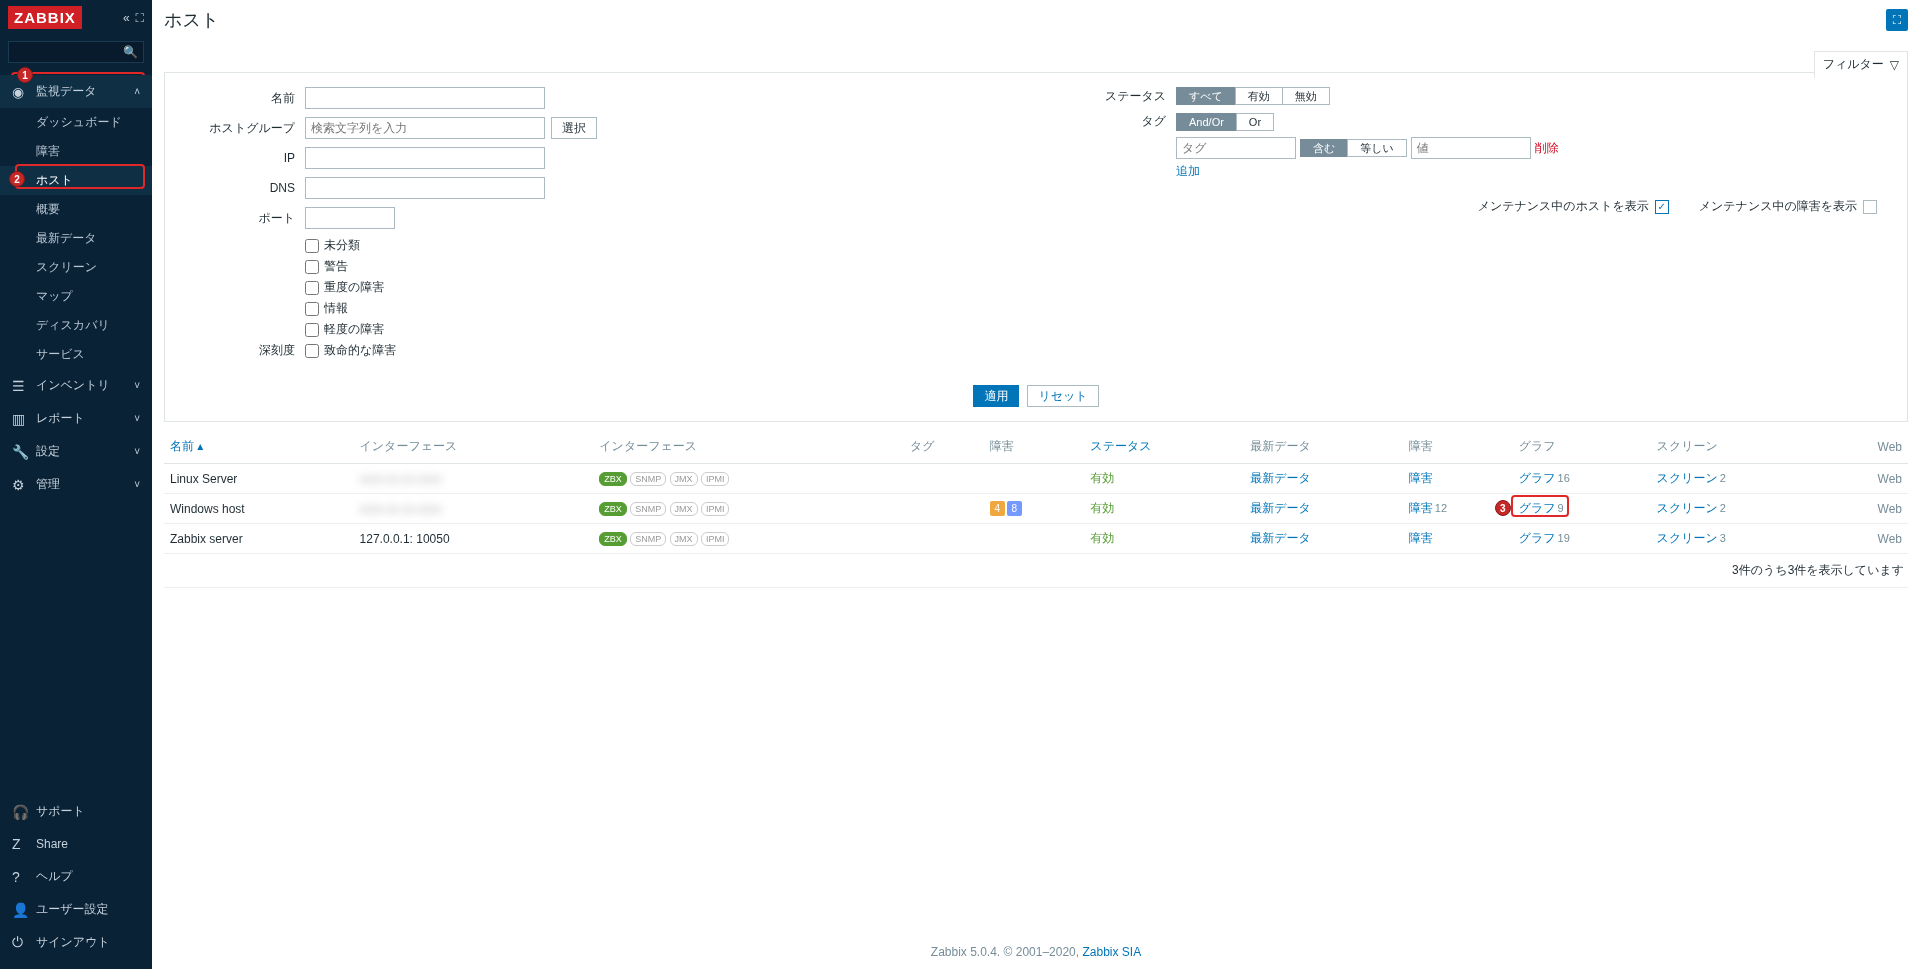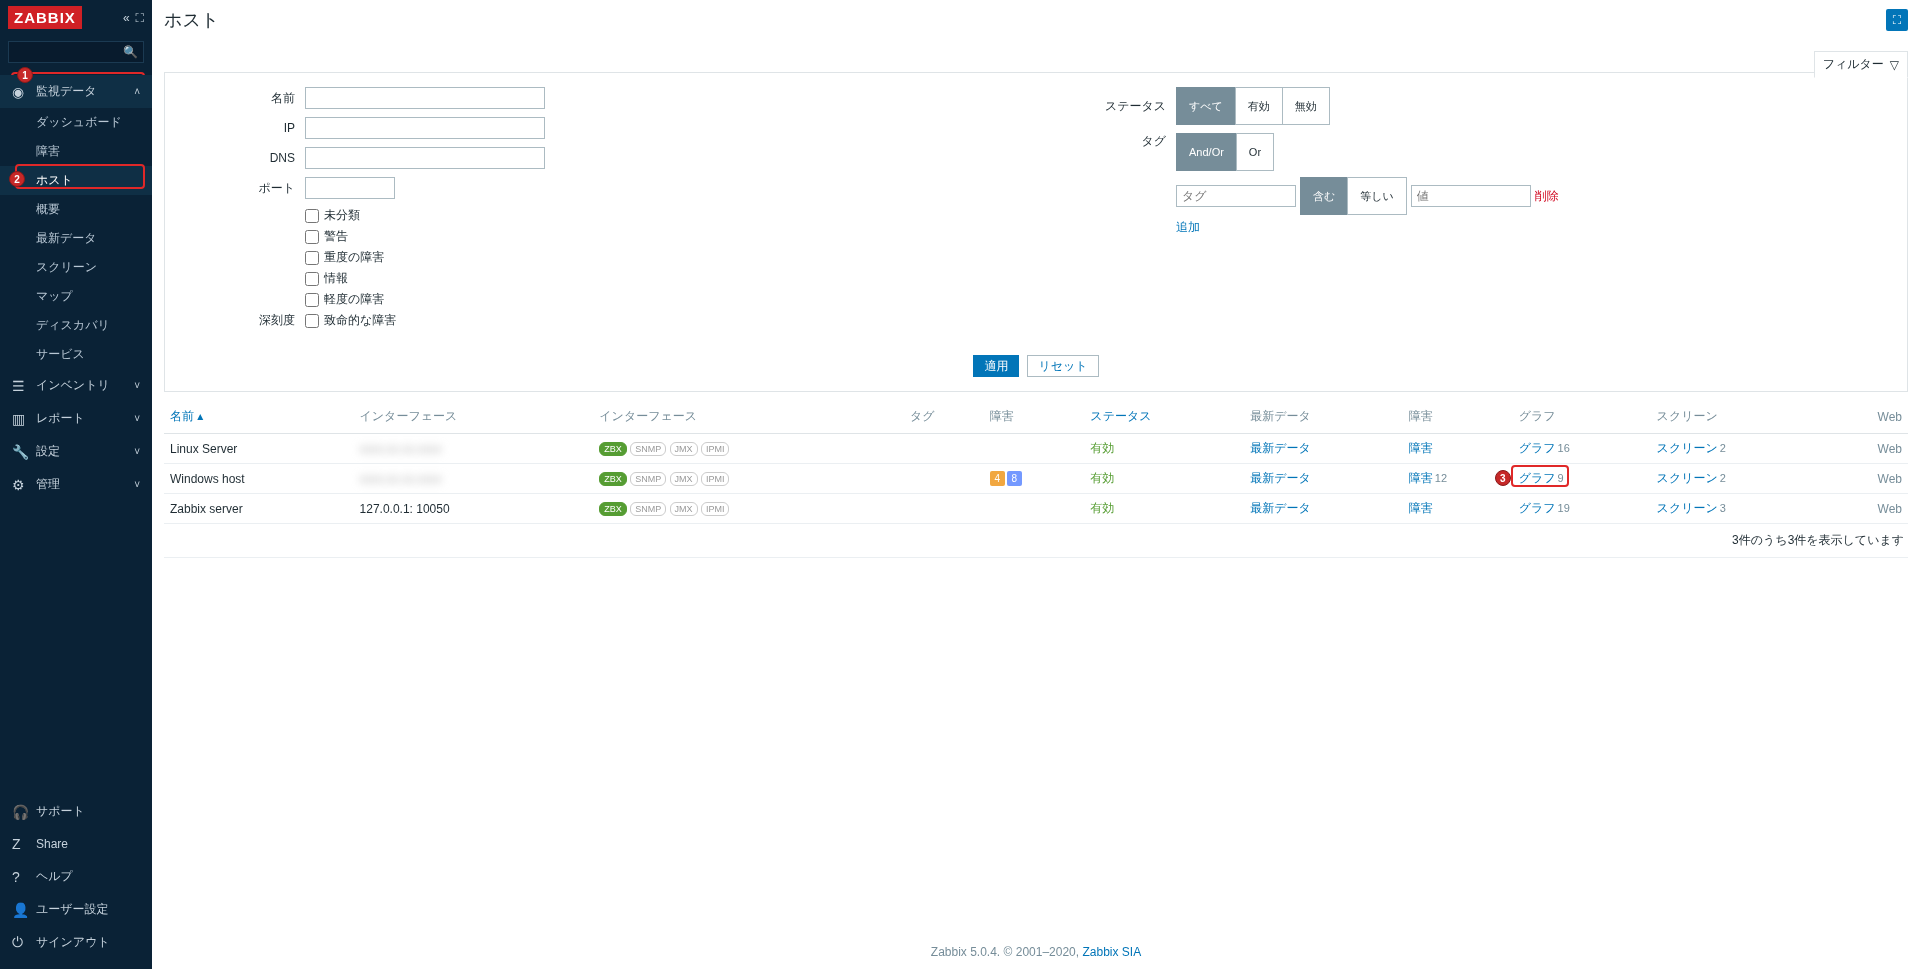--- a/index.html
+++ b/index.html
@@ -34,21 +34,21 @@
 .filter-row { display: flex; align-items: center; margin-bottom: 8px; }
 .filter-row label { text-align: right; padding-right: 10px; color: #1f2c33; width: 110px; flex-shrink: 0; }
 .filter-input { height: 22px; border: 1px solid #acbbc2; padding: 0 5px; font-size: 12px; }
 .filter-input.w240 { width: 240px; }
 .filter-input.w120 { width: 120px; }
 .filter-input.w90 { width: 90px; }
 .btn { height: 22px; border: 1px solid #acbbc2; background: #fff; padding: 0 10px; font-size: 12px; cursor: pointer; color: #1f2c33; }
 .btn.blue { background: #0275b8; color: #fff; border-color: #0275b8; }
 .btn.blue-outline { color: #0275b8; }
 .seg-group { display: inline-flex; }
-.seg { height: 38px; border: 1px solid #acbbc2; background: #fff; padding: 0 12px; font-size: 11px; cursor: pointer; display: flex; align-items: center; margin-left: -1px; }
+.seg { height: 18px; border: 1px solid #acbbc2; background: #fff; padding: 0 12px; font-size: 11px; cursor: pointer; display: flex; align-items: center; margin-left: -1px; }
 .seg:first-child { margin-left: 0; }
 .seg.active { background: #768d99; color: #fff; border-color: #768d99; }
 .checkbox-row { display: flex; flex-wrap: wrap; gap: 4px 30px; flex-direction: column; }
 .chk-item { display: flex; align-items: center; gap: 5px; min-width: 100px; }
 .chk-item input { width: 14px; height: 14px; }
 .filter-actions { display: flex; justify-content: center; gap: 8px; padding: 8px 0 14px; border-top: 0; }
 .link { color: #0275b8; cursor: pointer; }
 .link-red { color: #d0021b; cursor: pointer; }
 .table { width: 100%; border-collapse: collapse; }
 .table th { text-align: left; font-weight: normal; padding: 8px 6px; color: #768d99; border-bottom: 1px solid #dfe4e7; font-size: 12px; }
@@ -163,20 +163,25 @@
         <span>フィルター</span>
         <span>▽</span>
       </div>
       <div class="filter-body">
         <div class="filter-col">
           <div class="filter-row">
             <label>名前</label>
             <input class="filter-input w240" style="">
           </div>
           <div class="filter-row">
+            <label>ホストグループ</label>
+            <input class="filter-input w240" placeholder="検索文字列を入力" style="">
+            <button class="btn" style="margin-left:6px">選択</button>
+          </div>
+          <div class="filter-row">
             <label>IP</label>
             <input class="filter-input w240" style="">
           </div>
           <div class="filter-row">
             <label>DNS</label>
             <input class="filter-input w240" style="">
           </div>
           <div class="filter-row">
             <label>ポート</label>
             <input class="filter-input w90" style="">
@@ -231,20 +236,30 @@
               <div style="display:flex; gap:4px; align-items:center; margin-bottom:4px">
                 <input class="filter-input w120" placeholder="タグ" style="">
                 <div class="seg-group">
                   <div class="seg active">含む</div>
                   <div class="seg">等しい</div>
                 </div>
                 <input class="filter-input w120" placeholder="値" style="">
                 <span class="link-red">削除</span>
               </div>
               <span class="link" style="">追加</span>
+            </div>
+          </div>
+          <div class="filter-row" style="justify-content:flex-start; gap:30px; margin-top:18px">
+            <div style="display:flex; align-items:center; gap:6px; margin-left:auto">
+              <span>メンテナンス中のホストを表示</span>
+              <span class="checkbox-custom checked">✓</span>
+            </div>
+            <div style="display:flex; align-items:center; gap:6px">
+              <span>メンテナンス中の障害を表示</span>
+              <span class="checkbox-custom"></span>
             </div>
           </div>
         </div>
       </div>
       <div class="filter-actions">
         <button class="btn blue">適用</button>
         <button class="btn blue-outline">リセット</button>
       </div>
     </div>
 

